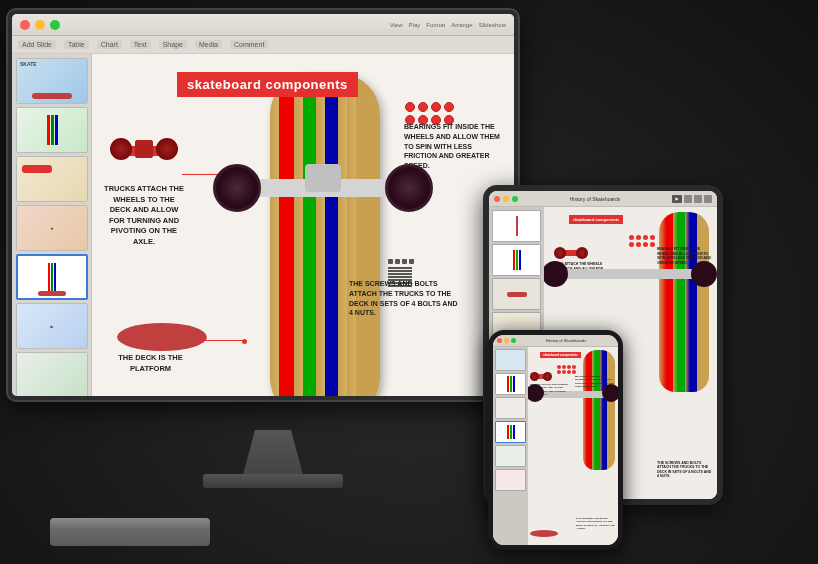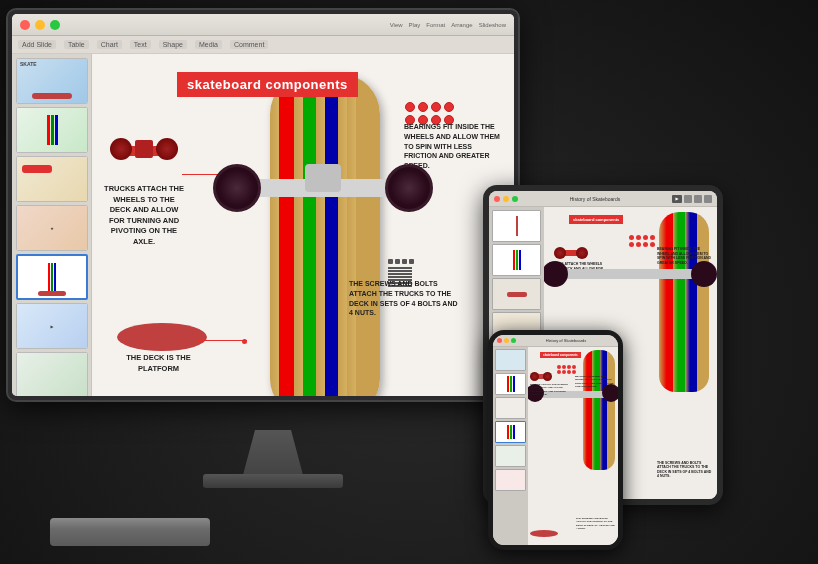--- a/index.html
+++ b/index.html
@@ -842,21 +842,21 @@
               <div class="screw-line"></div>
               <div class="screw-line"></div>
               <div class="screw-line"></div>
             </div>
           </div>
 
           <div class="anno-text" style="right:55px;top:225px;width:110px;text-align:left;font-size:7px;">THE SCREWS AND BOLTS ATTACH THE TRUCKS TO THE DECK IN SETS OF 4 BOLTS AND 4 NUTS.</div>
 
           <div class="deck-oval"></div>
 
-          <div class="anno-text" style="left:24px;bottom:22px;width:85px;text-align:center;">THE DECK IS THE PLATFORM</div>
+          <div class="anno-text" style="left:16px;bottom:22px;width:85px;text-align:center;">THE DECK IS THE PLATFORM</div>
 
           <div class="anno-line-h" style="bottom:55px;left:105px;width:50px;"></div>
           <div class="annotation-dot" style="bottom:52.5px;left:150px;"></div>
 
         </div>
       </div>
     </div>
   </div>
 
   <div class="monitor-stand"></div>

